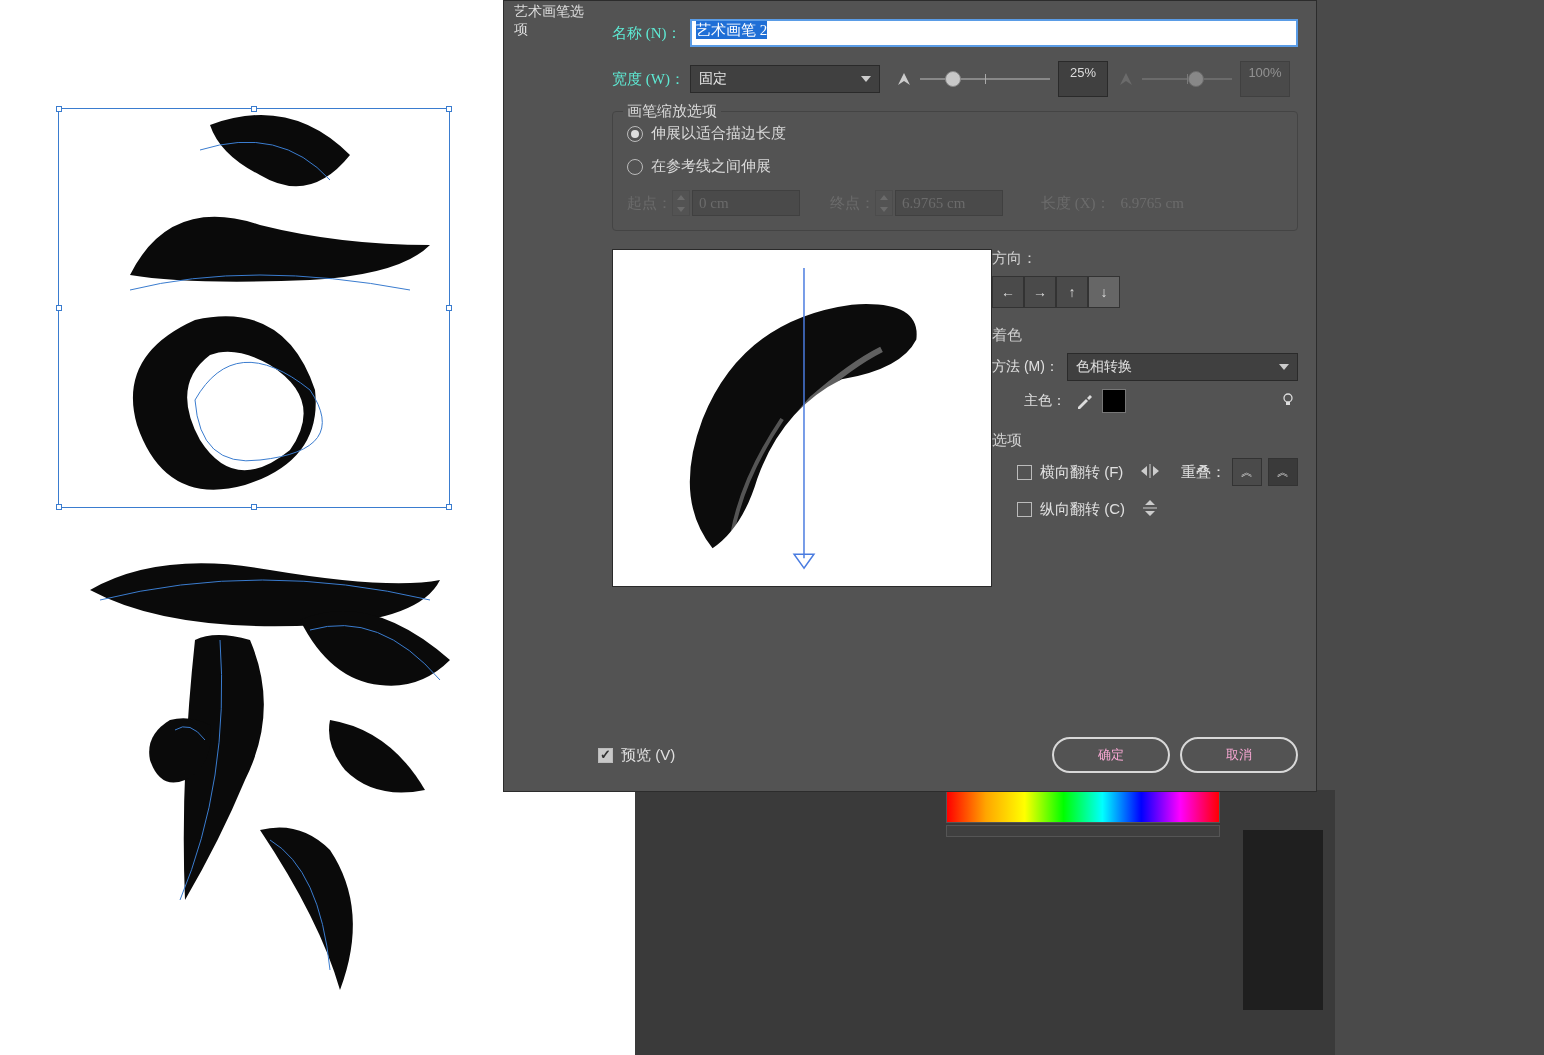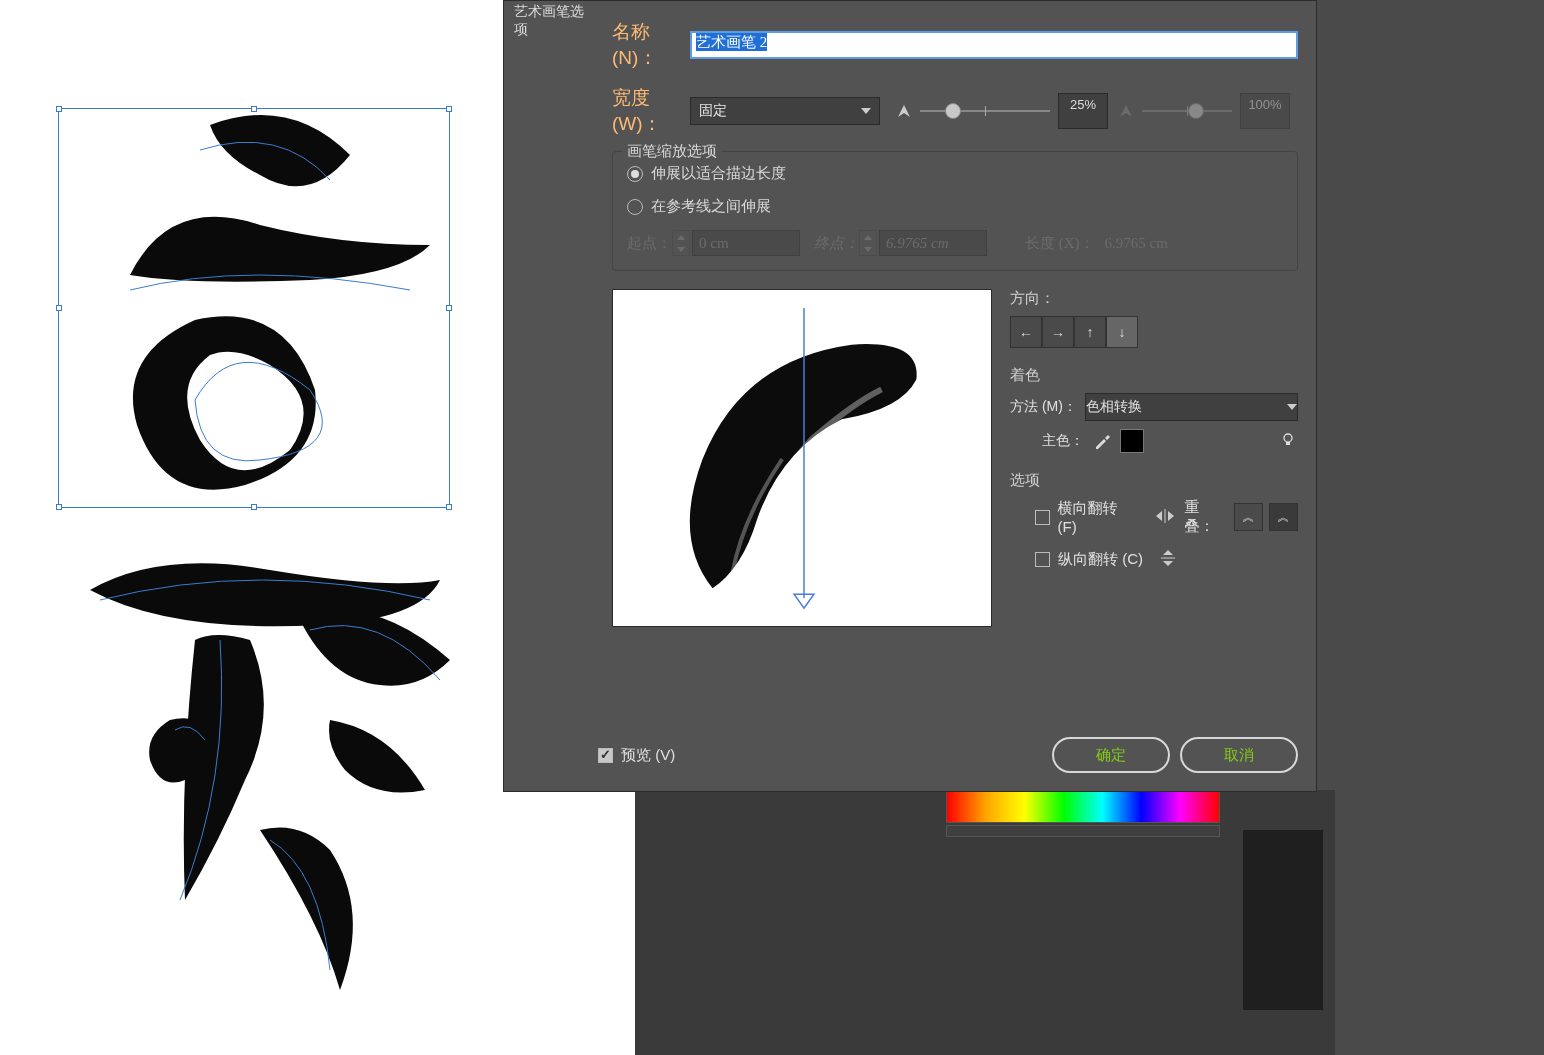--- a/index.html
+++ b/index.html
@@ -39,21 +39,21 @@
   background: #535353; border: 1px solid #2c2c2c;
   display:flex; flex-direction:row;
 }
 .dialog-title {
   height: 22px; padding: 2px 10px; font-size: 14px; color: #ddd;
   background: #535353;
 }
 .dialog-body { padding: 18px 18px 10px 18px; flex:1; position:relative; }
 
 .row { display:flex; align-items:center; margin-bottom: 14px; }
-.lbl { width: 78px; font-size: 19px; color:#fdba74; font-family:Liberation Sans, sans-serif; }
+.lbl { width: 78px; font-size: 15px; color:#5eead4; font-family:Liberation Serif, serif; }
 .name-input {
   flex: 1; height: 28px; background:#fff; border:2px solid #5a9ce6;
   padding: 0 4px; font-size: 15px; color:#fff;
 }
 .name-input .selected-text { background:#1f6fd6; color:#fff; padding:1px 0; font-family:"SimSun"; }
 
 .width-select {
   width: 190px; height: 28px; background:#404040; border:1px solid #2a2a2a;
   color:#e5e5e5; display:flex; align-items:center; justify-content:space-between;
   padding: 0 8px;
@@ -73,46 +73,46 @@
 .radio.checked::after { content:''; width:8px; height:8px; border-radius:50%; background:#ddd;}
 .num-row { display:flex; align-items:center; gap:10px; font-family:"SimSun"; font-size:15px;}
 .num-field { display:flex; align-items:center; }
 .num-lbl { color:#888;}
 .spinner { width:18px; height:26px; display:flex; flex-direction:column; border:1px solid #444; margin-right:2px;}
 .spinner div{flex:1; display:flex; align-items:center; justify-content:center;}
 .spin-up::before{content:'';border-left:4px solid transparent;border-right:4px solid transparent;border-bottom:5px solid #888;}
 .spin-dn::before{content:'';border-left:4px solid transparent;border-right:4px solid transparent;border-top:5px solid #888;}
 .num-input { width:108px; height:26px; background:#404040; border:1px solid #2a2a2a; padding:0 6px; color:#888; line-height:24px;}
 
-.lower-area { display:flex; gap:18px; margin-top:18px;}
+.lower-area { display:flex; margin-top:18px;}
 .preview-box { width:380px; height:338px; background:#fff; border:1px solid #2a2a2a; position:relative; display:flex; align-items:center; justify-content:center;}
 .preview-box svg { width:100%; height:100%;}
 .right-col { flex:1; display:flex; flex-direction:column; gap:18px;}
 .section-title { font-size:15px; color:#d0d0d0; margin-bottom:8px;}
 .dir-btns { display:flex; gap:0;}
 .dir-btn { width:32px; height:32px; background:#4a4a4a; border:1px solid #333; display:flex; align-items:center; justify-content:center; color:#ddd; }
 .dir-btn.active { background:#666;}
 .color-row { display:flex; align-items:center; gap:8px; margin-top:8px;}
-.method-select { flex:1; height:28px; background:#404040; border:1px solid #2a2a2a; display:flex; align-items:center; justify-content:space-between; padding:0 0; color:#e0e0e0;}
+.method-select { flex:1; height:28px; background:#404040; border:1px solid #2a2a2a; display:flex; align-items:center; justify-content:space-between; padding:0 8px; color:#e0e0e0;}
 .eyedrop { width:20px; height:20px; display:flex; align-items:center; justify-content:center;}
 .swatch { width:24px; height:24px; background:#000; border:1px solid #777;}
 .lightbulb { width:18px; height:18px; color:#e8e8e8; margin-left:auto;}
 .options-box .opt-row { display:flex; align-items:center; gap:8px; margin-bottom:12px; font-size:15px;padding-left:25px;}
 .checkbox { width:15px; height:15px; border:1.5px solid #bbb;}
 .overlap-lbl { margin-left:auto; display:flex; align-items:center; gap:6px;}
 .overlap-btn { width:30px; height:28px; background:#4a4a4a; border:1px solid #333; display:flex; align-items:center; justify-content:center;}
 .overlap-btn.dark { background:#3a3a3a;}
 .chev-stack { color:#ccc; line-height:8px; font-size:12px;}
 
 .dialog-footer { position:absolute; bottom:18px; left:4px; right:18px; display:flex; align-items:center;}
 .preview-check { display:flex; align-items:center; gap:8px; font-size:15px;}
 .checkbox.checked { background:#c8c8c8; position:relative;}
 .checkbox.checked::after{ content:'✓'; color:#333; font-size:13px; position:absolute; top:-2px; left:1px; font-weight:bold;}
 .btns { margin-left:auto; display:flex; gap:10px;}
-.btn { width:118px; height:36px; border-radius:18px; border:2px solid #d8d8d8; background:transparent; color:#84cc16; font-size:15px; display:flex; align-items:center; justify-content:center;}
+.btn { width:118px; height:36px; border-radius:18px; border:2px solid #d8d8d8; background:transparent; color:#f9a8d4; font-size:13px; display:flex; align-items:center; justify-content:center;}
 .btn.primary { border-width:2.5px;}
 
 .nib-icon svg, .arrow-icon svg { display:block;}
 </style>
 </head>
 <body>
 
 <div class="canvas-area">
   <svg class="strokes" viewBox="0 0 635 1055">
 
@@ -210,21 +210,21 @@
       </div>
       <div class="num-row disabled">
         <div class="num-field">
           <span class="num-lbl">起点：</span>
           <div class="spinner">
               <div class="spin-up"></div>
               <div class="spin-dn"></div>
             </div>
           <div class="num-input">0 cm</div>
         </div>
-        <div class="num-field" style="margin-left:4px;font-style:italic;">
+        <div class="num-field" style="margin-left:20px;">
           <span class="num-lbl">终点：</span>
           <div class="spinner">
               <div class="spin-up"></div>
               <div class="spin-dn"></div>
             </div>
           <div class="num-input">6.9765 cm</div>
         </div>
         <span class="num-lbl" style="margin-left:28px;">长度 (X)：</span>
         <span class="num-lbl">6.9765 cm</span>
       </div>

